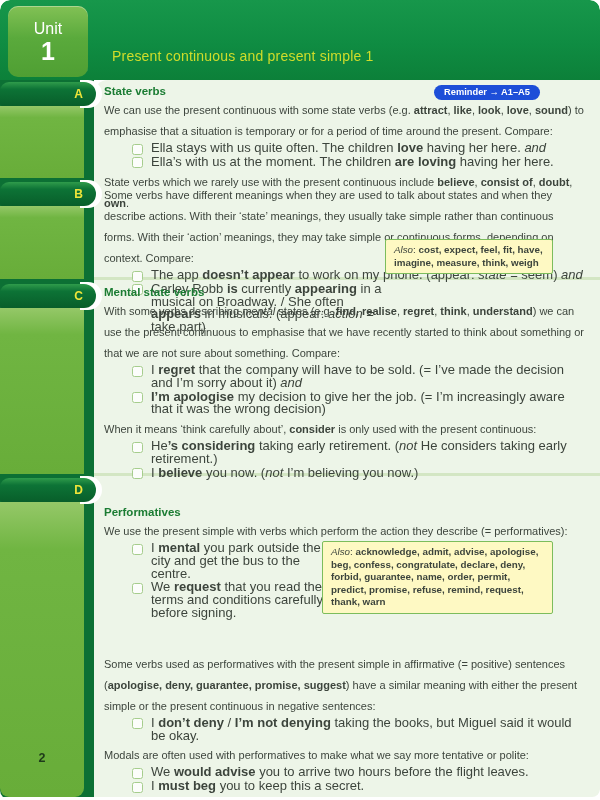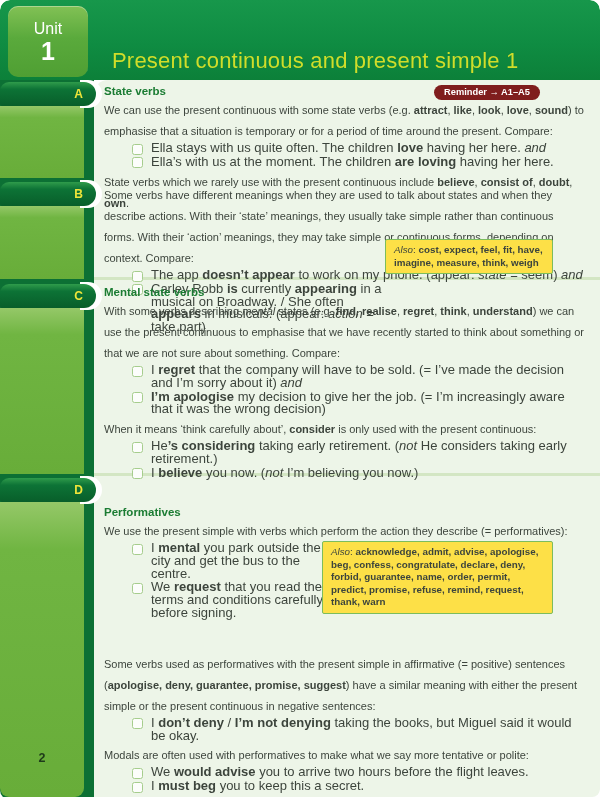--- a/index.html
+++ b/index.html
@@ -8,49 +8,49 @@
   
   .header{position:absolute;left:0;top:0;width:600px;height:80px;
           background:linear-gradient(180deg,#17974b 0%,#0f8c42 55%,#0c8039 100%);
           border-radius:10px 10px 0 0;}
   .unit-badge{position:absolute;left:8px;top:6px;width:80px;height:71px;border-radius:10px;
               background:linear-gradient(180deg,#82c155 0%,#5aaa3c 45%,#4f9f33 100%);
               box-shadow:inset 0 1px 0 rgba(255,255,255,.35);
               display:flex;flex-direction:column;align-items:center;justify-content:center;color:#fff;}
   .unit-word{font-size:16px;line-height:18px;}
   .unit-num{font-size:25px;font-weight:700;line-height:26px;}
-  .page-title{position:absolute;left:112px;top:48px;font-size:22px;color:#d0dd2a;letter-spacing:.2px;}
+  .page-title{position:absolute;left:112px;top:48px;font-size:14px;color:#d0dd2a;letter-spacing:.2px;}
   
   .sidebar-bg{position:absolute;left:0;top:80px;width:94px;height:717px;background:#0c7034;}
   .content-bg{position:absolute;left:94px;top:80px;width:506px;height:717px;background:#edf5e8;
               border-top-left-radius:14px;border-bottom-right-radius:8px;}
   .notch{position:absolute;left:80px;width:22px;height:28px;background:#fff;border-radius:0 14px 14px 0;z-index:3;}
   .side-tab{position:absolute;left:0;width:96px;height:24px;z-index:4;
             background:linear-gradient(180deg,#2f9b4b 0%,#0d7336 30%,#085e2a 100%);
             border-radius:9px 12px 12px 2px;
             display:flex;align-items:center;justify-content:flex-end;padding-right:13px;box-sizing:border-box;}
   .tab-letter{color:#efe53a;font-size:12px;font-weight:700;}
   .side-body{position:absolute;left:0;width:84px;z-index:2;
              background:linear-gradient(180deg,#95c868 0%,#70b542 16%,#68ad39 100%);}
   .page-num{position:absolute;left:0;top:751px;width:84px;text-align:center;
             font-size:12.5px;font-weight:700;color:#1e3a1a;z-index:5;}
   
   .sep{position:absolute;left:94px;width:506px;height:3px;background:#d3e6c3;z-index:2;}
   .sec{position:absolute;left:94px;width:506px;box-sizing:border-box;padding:4px 14px 0 10px;z-index:3;}
   .sec h2{margin:1px 0 3px 0;font-size:11.5px;font-weight:700;color:#1b7c33;}
   .sec p{margin:0 0;font-size:11px;line-height:21px;}
   .head-row{position:relative;}
-  .pill{position:absolute;right:46px;top:0;background:#7f1d1d;color:#fff;font-size:9.3px;
+  .pill{position:absolute;right:46px;top:0;background:#1d4ed8;color:#fff;font-size:9.3px;
         font-weight:700;padding:2px 10px 3px 10px;border-radius:9px;white-space:nowrap;}
   .bullet{display:flex;margin:0 0 1px 28px;font-size:13px;line-height:12.8px;}
   .cb{flex:0 0 auto;width:9px;height:9px;border:1.2px solid #a6cd8d;border-radius:2.5px;
       background:#fcfdfb;margin:1.5px 8px 0 0;}
   .b{font-weight:700;}
   .i{font-style:italic;}
-  .also{position:absolute;background:#fde047;border:1.5px solid #7cbd5c;border-radius:2px;
+  .also{position:absolute;background:#fef9c3;border:1.5px solid #7cbd5c;border-radius:2px;
         padding:4px 8px;font-size:9.8px;line-height:12.5px;z-index:4;}
   .w240{max-width:240px;}
   .w175{max-width:175px;}
   .mt3{margin-top:3px !important;}
   .secD-p2{margin-top:34px !important;}
 </style>
 </head>
 <body>
 
 <div class="page">

